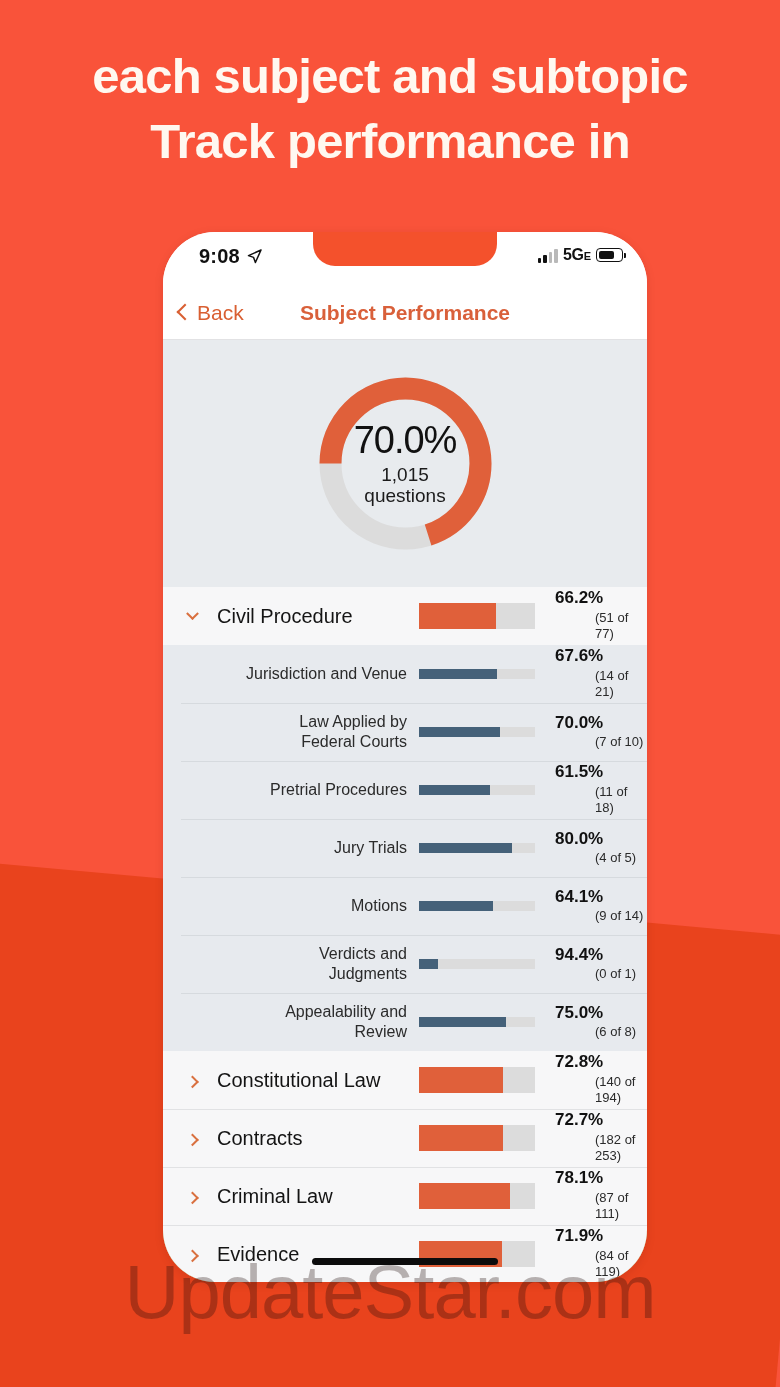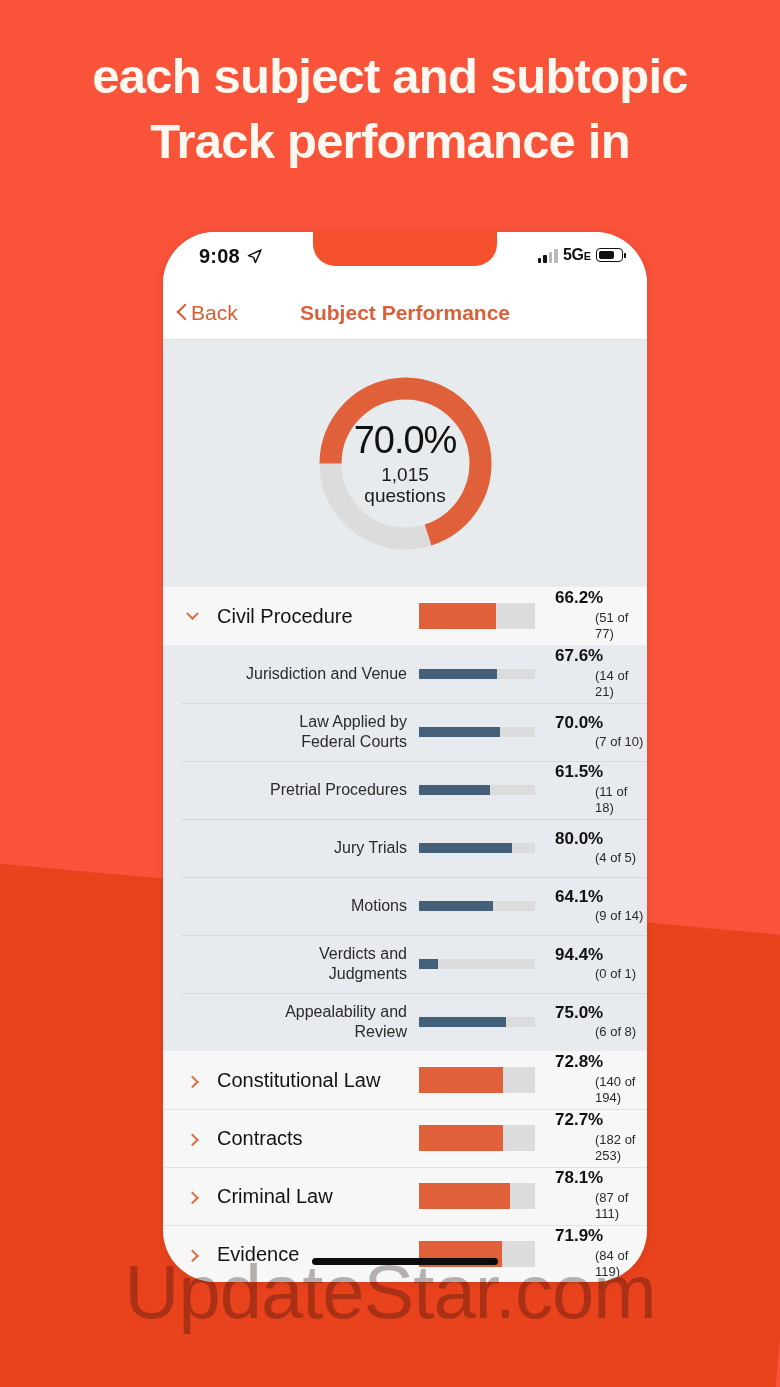--- a/index.html
+++ b/index.html
@@ -94,21 +94,21 @@
   .batt span { display:block; height:100%; background:#111; border-radius:2px; }
 
   
   .navbar {
     height: 54px; background: #ffffff;
     display: flex; align-items: center;
     position: relative;
     border-bottom: 1px solid #e2e2e4;
   }
   .back {
-    display: flex; align-items: center; 
+    display: flex; align-items: center; gap: 6px;
     margin-left: 16px; color: #d95f32; font-size: 21px;
     cursor: pointer;
   }
   .chev-left { width: 12px; height: 12px; border-left: 2.8px solid #d95f32;
     border-bottom: 2.8px solid #d95f32; transform: rotate(45deg); display:block; margin-bottom:1px;}
   .nav-title {
     position: absolute; left: 0; right: 0; text-align: center;
     font-size: 21px; font-weight: bold; color: #d9603a;
     pointer-events: none;
   }

